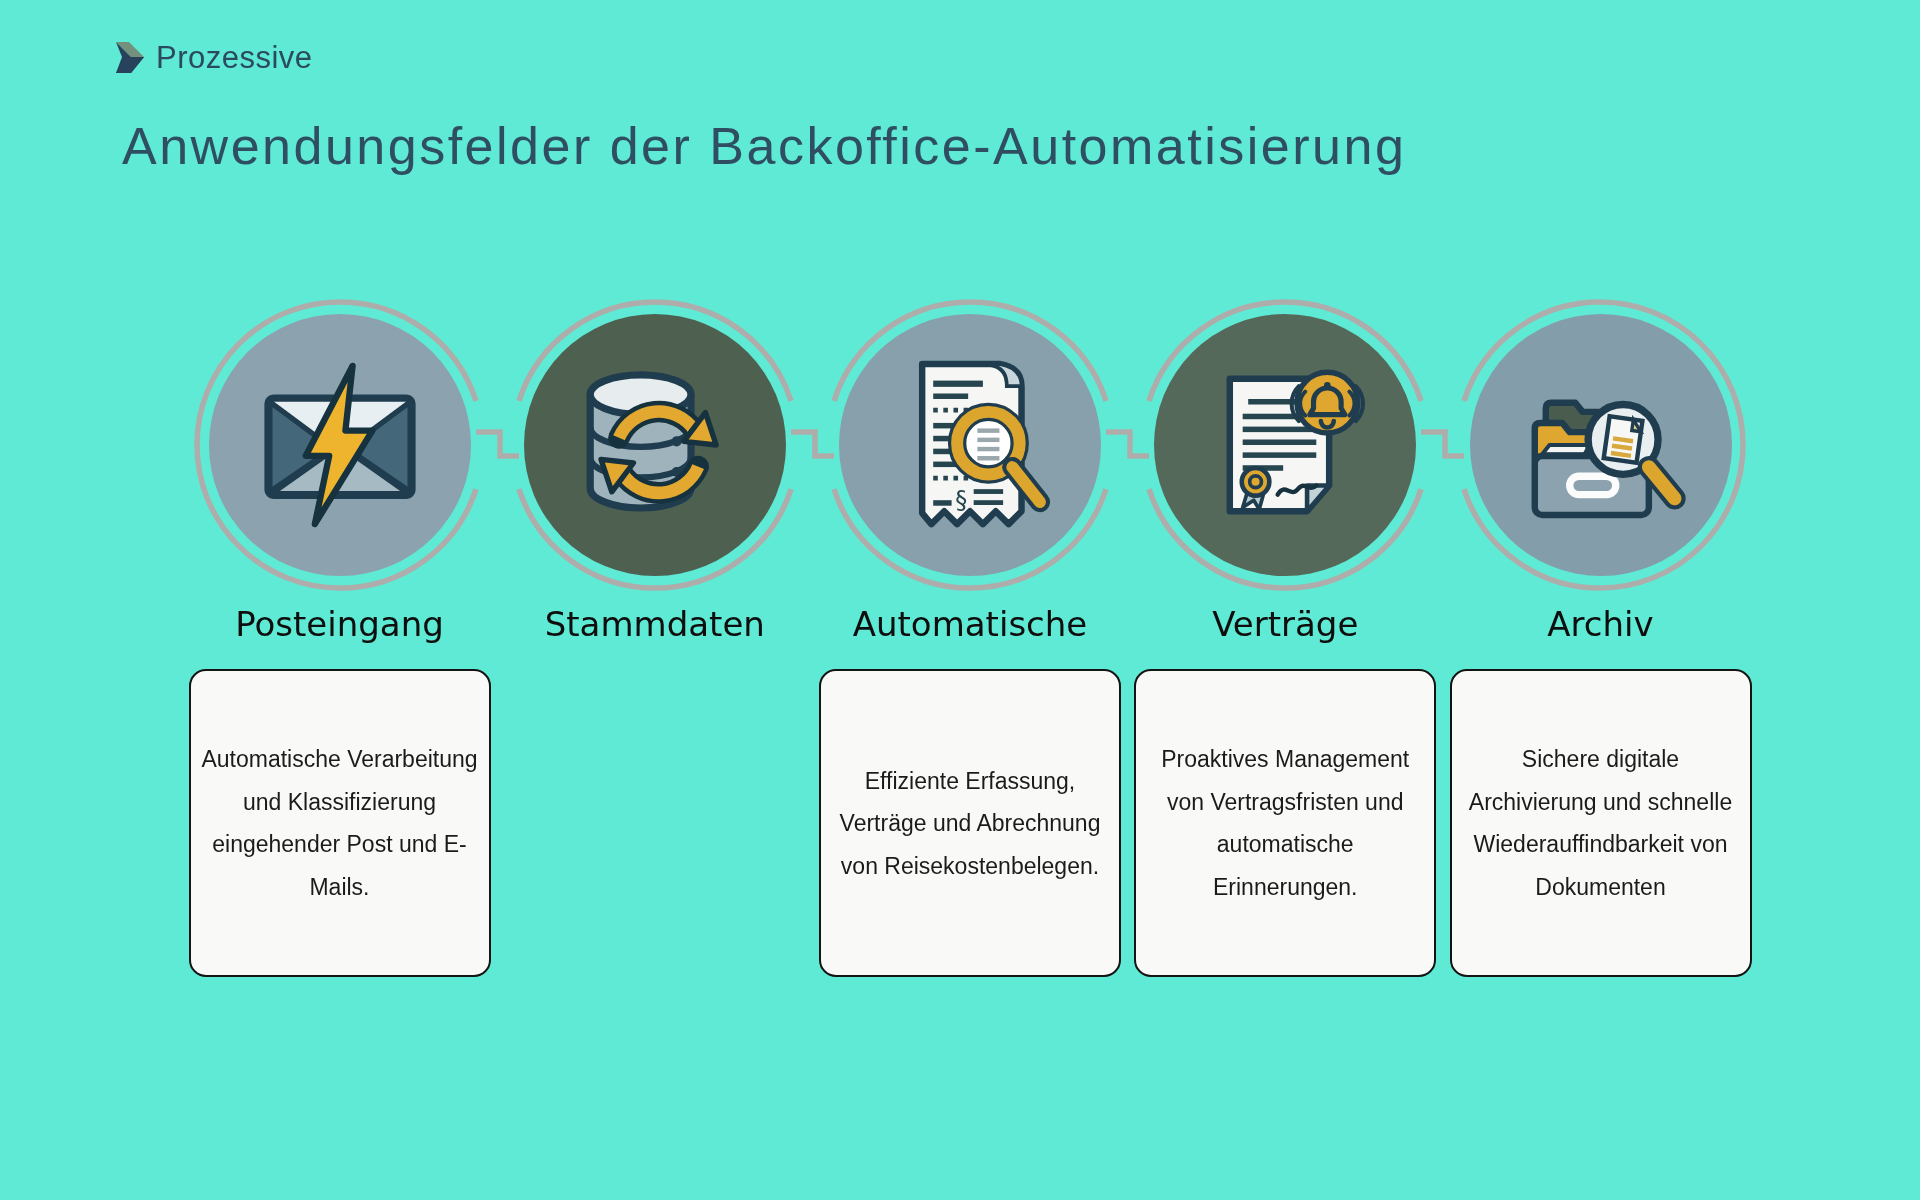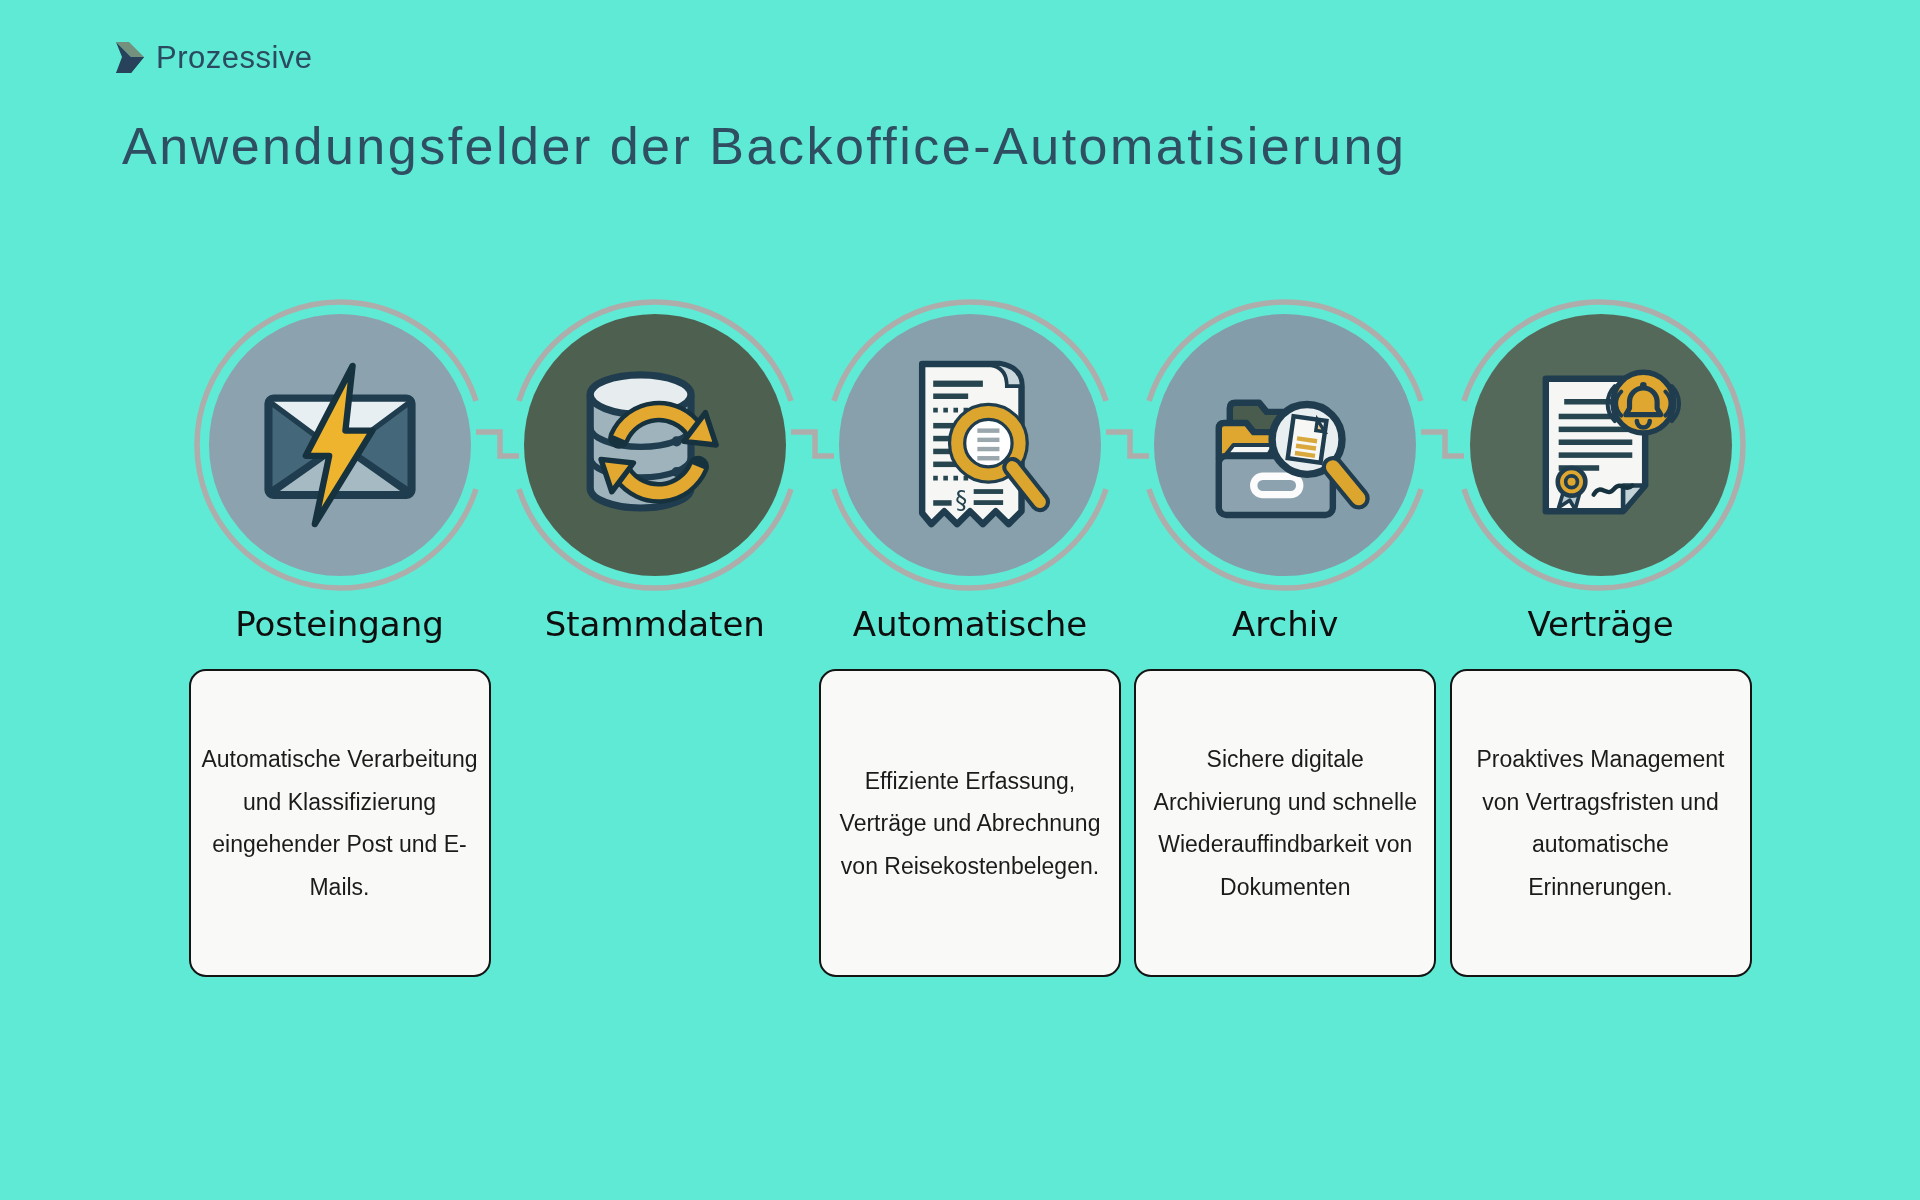--- a/index.html
+++ b/index.html
@@ -167,20 +167,58 @@
             <line x1="73" y1="62" x2="88" y2="81" stroke="#1F3D4E" stroke-width="11" stroke-linecap="round"></line>
             <line x1="73" y1="62" x2="88" y2="81" stroke="#DCA62E" stroke-width="6.5" stroke-linecap="round"></line>
           </svg>
         </span>
       </div>
       <div class="cat-label">Automatische</div>
       <div class="card">
         <div class="card-text">Effiziente Erfassung,
 Verträge und Abrechnung
 von Reisekostenbelegen.</div>
+      </div>
+    </div>
+
+    <div class="col">
+      <div class="circle" style="background: rgb(85, 105, 90);">
+        <span>
+          <svg width="184" height="184" viewBox="0 0 100 100">
+            <path d="M20,14 H74 V72 L62,86 H20 Z" fill="#F6F7F4" stroke="#1F3D4E" stroke-width="3.5" stroke-linejoin="round"></path>
+            <path d="M74,72 L62,86 L62,72 Z" fill="#C2D2D8" stroke="#1F3D4E" stroke-width="2.5" stroke-linejoin="round"></path>
+            <g fill="#27454F">
+              <rect x="30" y="25" width="26" height="3"></rect>
+              <rect x="27" y="33" width="40" height="3"></rect>
+              <rect x="27" y="40" width="40" height="3"></rect>
+              <rect x="27" y="47" width="40" height="3"></rect>
+              <rect x="27" y="54" width="40" height="3"></rect>
+              <rect x="27" y="61" width="22" height="3"></rect>
+            </g>
+            <path d="M30,74 L27,84 L33,80 L36,85 L39,74 Z" fill="#B9CBD2" stroke="#1F3D4E" stroke-width="2" stroke-linejoin="round"></path>
+            <circle cx="34" cy="70" r="7.5" fill="#DFA72F" stroke="#1F3D4E" stroke-width="2.5"></circle>
+            <circle cx="34" cy="70" r="3.2" fill="none" stroke="#1F3D4E" stroke-width="2"></circle>
+            <path d="M46,77 C50,70 53,79 57,74 S63,76 67,72" fill="none" stroke="#16323F" stroke-width="2.4" stroke-linecap="round"></path>
+            <circle cx="73" cy="27" r="16.5" fill="#DFA72F" stroke="#1F3D4E" stroke-width="3"></circle>
+            <circle cx="73" cy="17.5" r="1.8" fill="#1F3D4E"></circle>
+            <path d="M65.5,30 V26.5 a7.5 7.5 0 0 1 15 0 V30 l2,3.5 H63.5 Z" fill="#DFA72F" stroke="#1F3D4E" stroke-width="2.8" stroke-linejoin="round"></path>
+            <path d="M69.5,37 a3.5 3.5 0 0 0 7,0" fill="none" stroke="#1F3D4E" stroke-width="2.5" stroke-linecap="round"></path>
+            <path d="M61,21 a9 9 0 0 0 0,13" fill="none" stroke="#1F3D4E" stroke-width="2.2" stroke-linecap="round"></path>
+            <path d="M57.5,18 a13.5 13.5 0 0 0 0,19" fill="none" stroke="#1F3D4E" stroke-width="2.2" stroke-linecap="round"></path>
+            <path d="M85,21 a9 9 0 0 1 0,13" fill="none" stroke="#1F3D4E" stroke-width="2.2" stroke-linecap="round"></path>
+            <path d="M88.5,18 a13.5 13.5 0 0 1 0,19" fill="none" stroke="#1F3D4E" stroke-width="2.2" stroke-linecap="round"></path>
+          </svg>
+        </span>
+      </div>
+      <div class="cat-label">Verträge</div>
+      <div class="card">
+        <div class="card-text">Proaktives Management
+von Vertragsfristen und
+automatische
+Erinnerungen.</div>
       </div>
     </div>
 
     <div class="col">
       <div class="circle" style="background: rgb(132, 157, 170);">
         <span>
           <svg width="184" height="184" viewBox="0 0 100 100">
             <path d="M20,56 V30 q0,-3 3,-3 h13 l4,5 h28 q3,0 3,3 v21 Z" fill="#495C4D" stroke="#1F3D4E" stroke-width="3.5" stroke-linejoin="round"></path>
             <path d="M14,58 v-17 q0,-3 3,-3 h12 l4,5 h21 q3,0 3,3 v12 Z" fill="#DFA72F" stroke="#1F3D4E" stroke-width="3.5" stroke-linejoin="round"></path>
             <path d="M18,55 l4,-5 h22 l-3,5 Z" fill="#F4F6F6" stroke="#1F3D4E" stroke-width="2.2" stroke-linejoin="round"></path>
@@ -203,52 +241,14 @@
       </div>
       <div class="cat-label">Archiv</div>
       <div class="card">
         <div class="card-text">Sichere digitale
 Archivierung und schnelle
 Wiederauffindbarkeit von
 Dokumenten</div>
       </div>
     </div>
 
-    <div class="col">
-      <div class="circle" style="background: rgb(85, 105, 90);">
-        <span>
-          <svg width="184" height="184" viewBox="0 0 100 100">
-            <path d="M20,14 H74 V72 L62,86 H20 Z" fill="#F6F7F4" stroke="#1F3D4E" stroke-width="3.5" stroke-linejoin="round"></path>
-            <path d="M74,72 L62,86 L62,72 Z" fill="#C2D2D8" stroke="#1F3D4E" stroke-width="2.5" stroke-linejoin="round"></path>
-            <g fill="#27454F">
-              <rect x="30" y="25" width="26" height="3"></rect>
-              <rect x="27" y="33" width="40" height="3"></rect>
-              <rect x="27" y="40" width="40" height="3"></rect>
-              <rect x="27" y="47" width="40" height="3"></rect>
-              <rect x="27" y="54" width="40" height="3"></rect>
-              <rect x="27" y="61" width="22" height="3"></rect>
-            </g>
-            <path d="M30,74 L27,84 L33,80 L36,85 L39,74 Z" fill="#B9CBD2" stroke="#1F3D4E" stroke-width="2" stroke-linejoin="round"></path>
-            <circle cx="34" cy="70" r="7.5" fill="#DFA72F" stroke="#1F3D4E" stroke-width="2.5"></circle>
-            <circle cx="34" cy="70" r="3.2" fill="none" stroke="#1F3D4E" stroke-width="2"></circle>
-            <path d="M46,77 C50,70 53,79 57,74 S63,76 67,72" fill="none" stroke="#16323F" stroke-width="2.4" stroke-linecap="round"></path>
-            <circle cx="73" cy="27" r="16.5" fill="#DFA72F" stroke="#1F3D4E" stroke-width="3"></circle>
-            <circle cx="73" cy="17.5" r="1.8" fill="#1F3D4E"></circle>
-            <path d="M65.5,30 V26.5 a7.5 7.5 0 0 1 15 0 V30 l2,3.5 H63.5 Z" fill="#DFA72F" stroke="#1F3D4E" stroke-width="2.8" stroke-linejoin="round"></path>
-            <path d="M69.5,37 a3.5 3.5 0 0 0 7,0" fill="none" stroke="#1F3D4E" stroke-width="2.5" stroke-linecap="round"></path>
-            <path d="M61,21 a9 9 0 0 0 0,13" fill="none" stroke="#1F3D4E" stroke-width="2.2" stroke-linecap="round"></path>
-            <path d="M57.5,18 a13.5 13.5 0 0 0 0,19" fill="none" stroke="#1F3D4E" stroke-width="2.2" stroke-linecap="round"></path>
-            <path d="M85,21 a9 9 0 0 1 0,13" fill="none" stroke="#1F3D4E" stroke-width="2.2" stroke-linecap="round"></path>
-            <path d="M88.5,18 a13.5 13.5 0 0 1 0,19" fill="none" stroke="#1F3D4E" stroke-width="2.2" stroke-linecap="round"></path>
-          </svg>
-        </span>
-      </div>
-      <div class="cat-label">Verträge</div>
-      <div class="card">
-        <div class="card-text">Proaktives Management
-von Vertragsfristen und
-automatische
-Erinnerungen.</div>
-      </div>
-    </div>
-
   </div>
 </div>
 
 </body></html>

